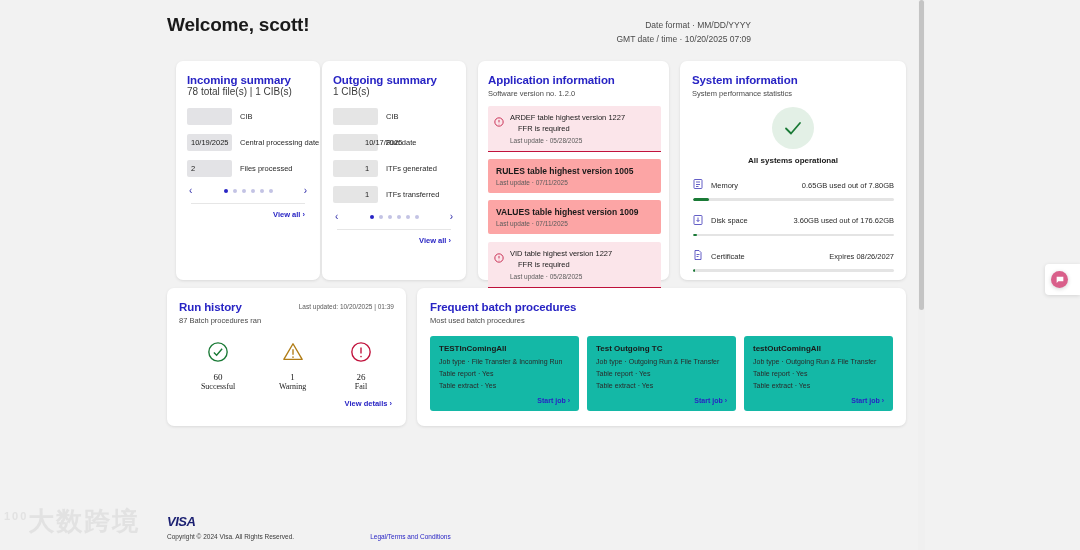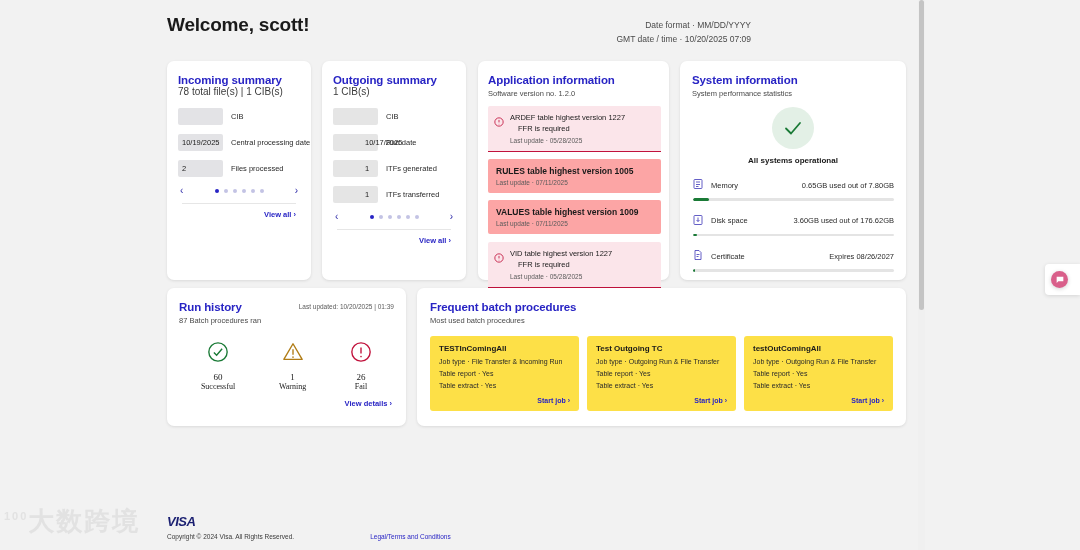--- a/index.html
+++ b/index.html
@@ -39,21 +39,21 @@
   }
   .card-title {
     font-size: 11.5px; font-weight: 700; color: #2824c4;
     letter-spacing: -.1px;
   }
   .card-sub {
     font-size: 7.5px; color: #4a4a4a; margin-top: 3px;
   }
 
   
-  #incoming-card { left: 167px; top: 61px; width: 144px; height: 219px; }
+  #incoming-card { left: 176px; top: 61px; width: 144px; height: 219px; }
   #outgoing-card { left: 322px; top: 61px; width: 144px; height: 219px; }
   .sum-inner { padding: 13px 11px 0 11px; }
   .sum-meta { font-size: 10px; color: #3b3b3b; margin-top: 0; }
   .sum-rows { margin-top: 11px; }
   .sum-row { display: flex; align-items: center; margin-bottom: 9px; height: 17px; }
   .chip {
     width: 45px; height: 17px; border-radius: 2px;
     display: flex; align-items: center; padding-left: 4px;
     font-size: 7.5px; color: #1a1a1a; flex: none;
   }
@@ -113,21 +113,21 @@
   .run-num { font-size: 9px; color: #1a1a1a; margin-top: 5px; }
   .run-lab { font-size: 8px; color: #1a1a1a; }
   .viewdet { text-align: right; font-size: 7.5px; color: #2824c4; font-weight: 700;
              margin-top: 8px; padding-right: 2px; cursor: pointer; }
 
   
   #batch-card { left: 417px; top: 288px; width: 489px; height: 138px; }
   .batch-inner { padding: 13px 13px 0 13px; }
   .batch-grid { display: flex; gap: 8px; margin-top: 11px; }
   .proc {
-    flex: 1; background: #fde047; border-radius: 3px; padding: 8px 9px 7px 9px;
+    flex: 1; background: #14b8a6; border-radius: 3px; padding: 8px 9px 7px 9px;
   }
   .proc-name { font-size: 8px; font-weight: 700; color: #1a1a1a; }
   .proc-line { font-size: 7px; color: #2a2a2a; margin-top: 5px; }
   .startjob { text-align: right; font-size: 7px; color: #2824c4; font-weight: 700;
               margin-top: 8px; cursor: pointer; }
 
   
   .footer { position: absolute; left: 167px; top: 514px; width: 740px; }
   .visa-logo { font-size: 13px; font-weight: 700; font-style: italic;
                color: #1a1f71; letter-spacing: -.5px; }

